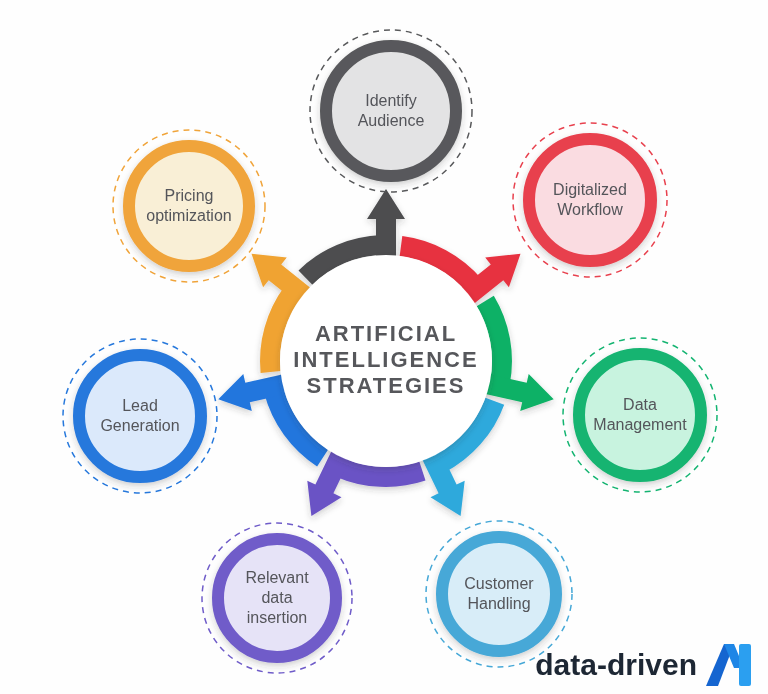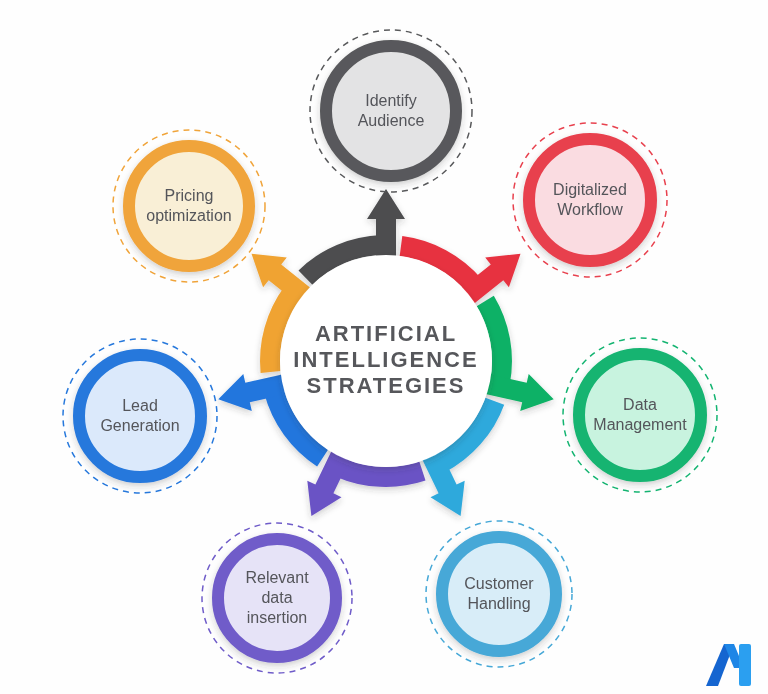--- a/index.html
+++ b/index.html
@@ -119,19 +119,20 @@
         <g>
           <circle cx="189" cy="206" r="76" fill="none" stroke="#F0A43A" stroke-width="1.5" stroke-dasharray="6 5"></circle>
           <circle cx="189" cy="206" r="60" fill="#F9EFD6" stroke="#F0A43A" stroke-width="12" filter="url(#shadow)"></circle>
           <text x="189" y="201.0" text-anchor="middle" class="node-text">Pricing</text>
           <text x="189" y="221.0" text-anchor="middle" class="node-text">optimization</text>
         </g>
       </g>
   </svg>
 
   <div class="logo">
+    <span class="logo-text">data-driven</span>
     <svg class="logo-mark" width="46" height="42" viewBox="0 0 46 42">
       <polygon points="0,42 18,0 28,0 12,42" fill="#1565D0"></polygon>
       <polygon points="18,0 28,0 38,24 28,24" fill="#1E86E6"></polygon>
       <rect x="33" y="0" width="12" height="42" rx="2" fill="#2B9FF0"></rect>
     </svg>
   </div>
 </div>
 
 </body></html>

